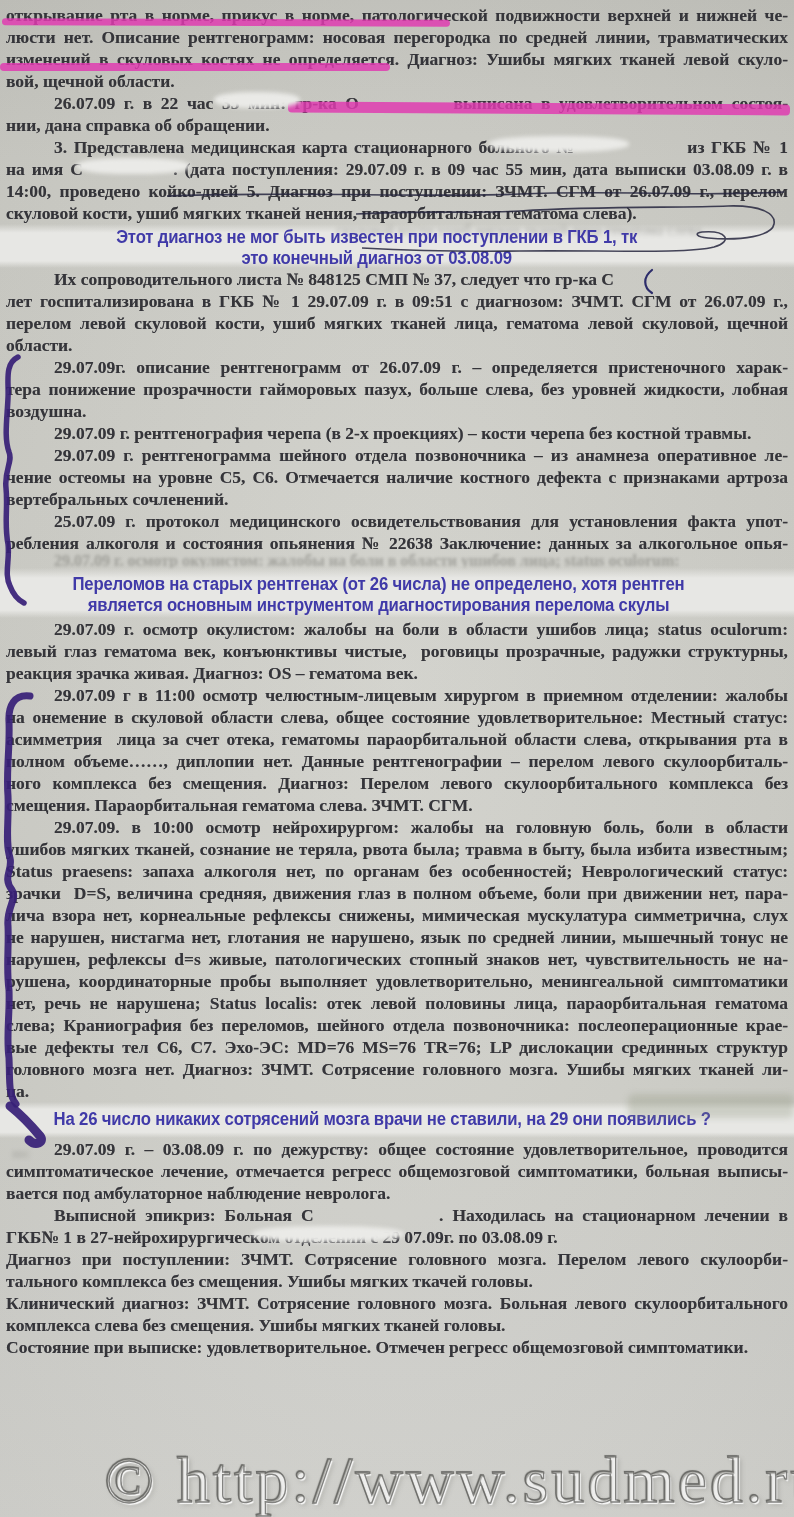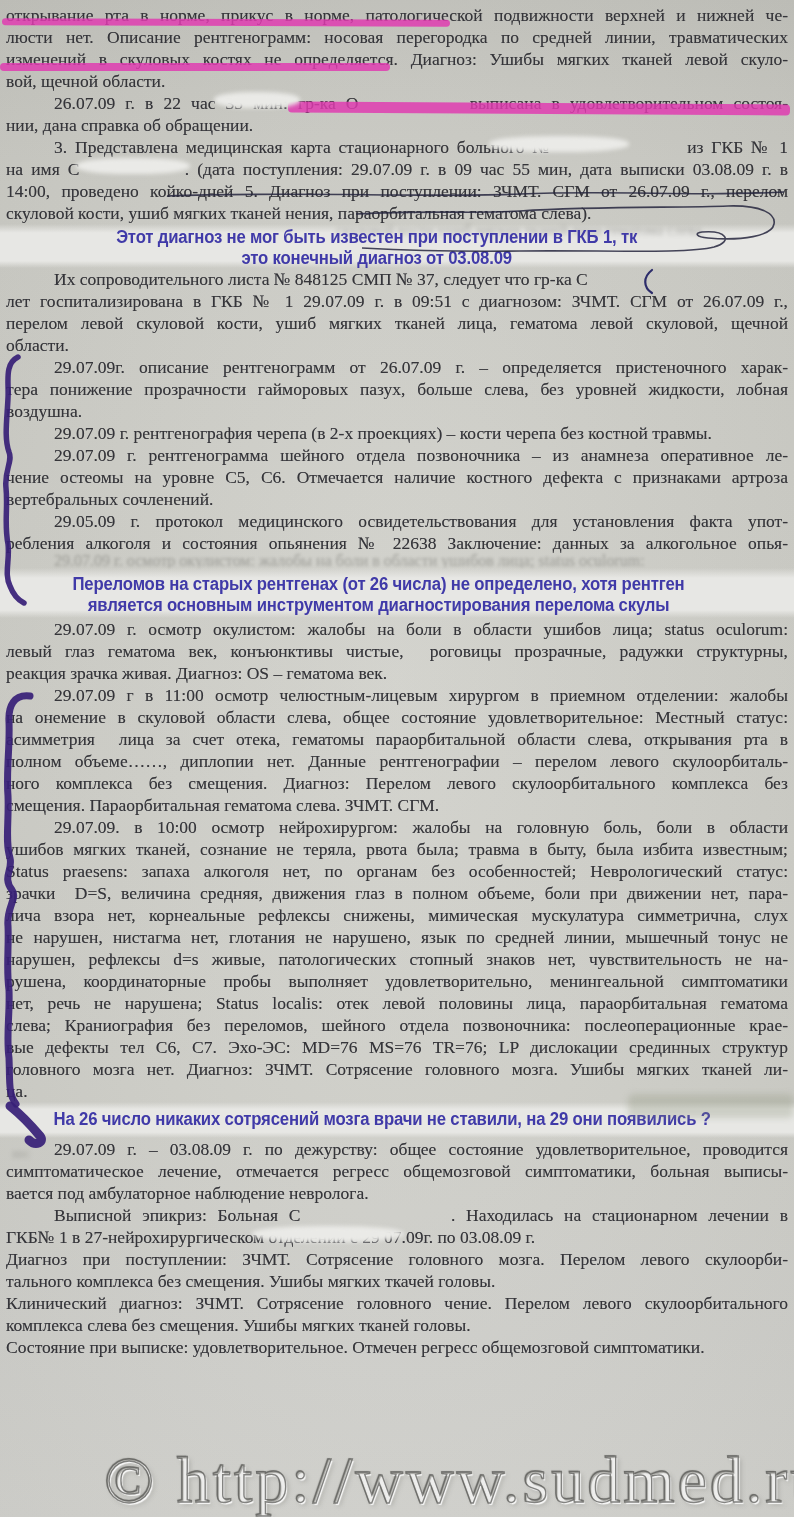--- a/index.html
+++ b/index.html
@@ -5,21 +5,21 @@
   html,body{margin:0;padding:0;background:#9a9a94;}
   .page{
     position:relative;width:794px;height:1517px;overflow:hidden;
     font-family:"Liberation Serif", serif;
     background:
       radial-gradient(ellipse at 50% 45%, rgba(255,255,255,0.06), rgba(40,40,30,0.07)),
       linear-gradient(180deg,#c6c6c0 0%,#cbcbc5 6%,#cfcfc9 12%,#d0d0ca 30%,#d1d1cb 55%,#d2d2cc 72%,#d4d4d0 88%,#d8d8d4 100%);
   }
   .doc{position:absolute;left:6px;top:4px;width:782px;color:#35353a;
        font-size:17.5px;text-shadow:0 0 0.6px rgba(55,55,60,0.45);}
-  .line{height:22px;line-height:22px;}
+  .line{height:22px;line-height:22px;font-weight:bold;}
   .just{text-align:justify;text-align-last:justify;}
   .ind{text-indent:48px;}
   .ghost{height:14px;line-height:13px;font-size:16px;color:#74746e;
          filter:blur(1.8px);opacity:.45;overflow:hidden;}
   .band{position:relative;margin-left:-6px;margin-right:-6px;box-sizing:border-box;
         background:linear-gradient(180deg, rgba(233,233,230,0) 0%, #e7e7e4 20%, #e7e7e4 84%, rgba(233,233,230,0) 100%);text-align:center;}
   .band1{height:44px;padding-top:3px;}
   .band2{height:50px;padding-top:6px;}
   .band3{height:36px;padding-top:7px;}
   .note{font-family:"Liberation Sans", sans-serif;font-weight:700;
@@ -73,21 +73,21 @@
         <div class="line just">лет госпитализирована в ГКБ № 1 29.07.09 г. в 09:51 с диагнозом: ЗЧМТ. СГМ от 26.07.09 г.,</div>
         <div class="line just">перелом левой скуловой кости, ушиб мягких тканей лица, гематома левой скуловой, щечной</div>
         <div class="line">области.</div>
         <div class="line ind just">29.07.09г. описание рентгенограмм от 26.07.09 г. – определяется пристеночного харак-</div>
         <div class="line just">тера понижение прозрачности гайморовых пазух, больше слева, без уровней жидкости, лобная</div>
         <div class="line">воздушна.</div>
         <div class="line ind">29.07.09 г. рентгенография черепа (в 2-х проекциях) – кости черепа без костной травмы.</div>
         <div class="line ind just">29.07.09 г. рентгенограмма шейного отдела позвоночника – из анамнеза оперативное ле-</div>
         <div class="line just">чение остеомы на уровне С5, С6. Отмечается наличие костного дефекта с признаками артроза</div>
         <div class="line">вертебральных сочленений.</div>
-        <div class="line ind just">29.05.09 г. протокол медицинского освидетельствования для установления факта упот-</div>
+        <div class="line ind just">25.07.09 г. протокол медицинского освидетельствования для установления факта упот-</div>
         <div class="line just">ребления алкоголя и состояния опьянения № 22638 Заключение: данных за алкогольное опья-</div>
         <div class="line ind ghost">29.07.09 г. осмотр окулистом: жалобы на боли в области ушибов лица; status oculorum:</div>
       </div>
 
     <div class="band band2">
       <div class="note n2">Переломов на старых рентгенах (от 26 числа) не определено, хотя рентген</div>
       <div class="note n2">является основным инструментом диагностирования перелома скулы</div>
     </div>
 
     <div>
@@ -120,21 +120,21 @@
     </div>
 
     <div>
         <div class="line ind just">29.07.09 г. – 03.08.09 г. по дежурству: общее состояние удовлетворительное, проводится</div>
         <div class="line just">симптоматическое лечение, отмечается регресс общемозговой симптоматики, больная выписы-</div>
         <div class="line">вается под амбулаторное наблюдение невролога.</div>
         <div class="line ind just">Выписной эпикриз: Больная С&nbsp;&nbsp;&nbsp;&nbsp;&nbsp;&nbsp;&nbsp;&nbsp;&nbsp;&nbsp;&nbsp;&nbsp;&nbsp;&nbsp;. Находилась на стационарном лечении в</div>
         <div class="line">ГКБ№ 1 в 27-нейрохирургическом отделении с 29 07.09г. по 03.08.09 г.</div>
         <div class="line just">Диагноз при поступлении: ЗЧМТ. Сотрясение головного мозга. Перелом левого скулоорби-</div>
         <div class="line">тального комплекса без смещения. Ушибы мягких ткачей головы.</div>
-        <div class="line just">Клинический диагноз: ЗЧМТ. Сотрясение головного чение. Перелом левого скулоорбитального</div>
+        <div class="line just">Клинический диагноз: ЗЧМТ. Сотрясение головного мозга. Больная левого скулоорбитального</div>
         <div class="line">комплекса слева без смещения. Ушибы мягких тканей головы.</div>
         <div class="line">Состояние при выписке: удовлетворительное. Отмечен регресс общемозговой симптоматики.</div>
       </div>
   </div>
 
   <div class="pink" style="left:2px;top:19px;width:448px;height:6.5px;transform:rotate(0.2deg);"></div>
   <div class="pink" style="left:0px;top:63px;width:390px;height:7.5px;"></div>
   <div class="pink" style="left:288px;top:103px;width:502px;height:11px;transform:rotate(0.35deg);"></div>
 
   <div class="blob" style="left:214px;top:92px;width:86px;height:16px;"></div>

